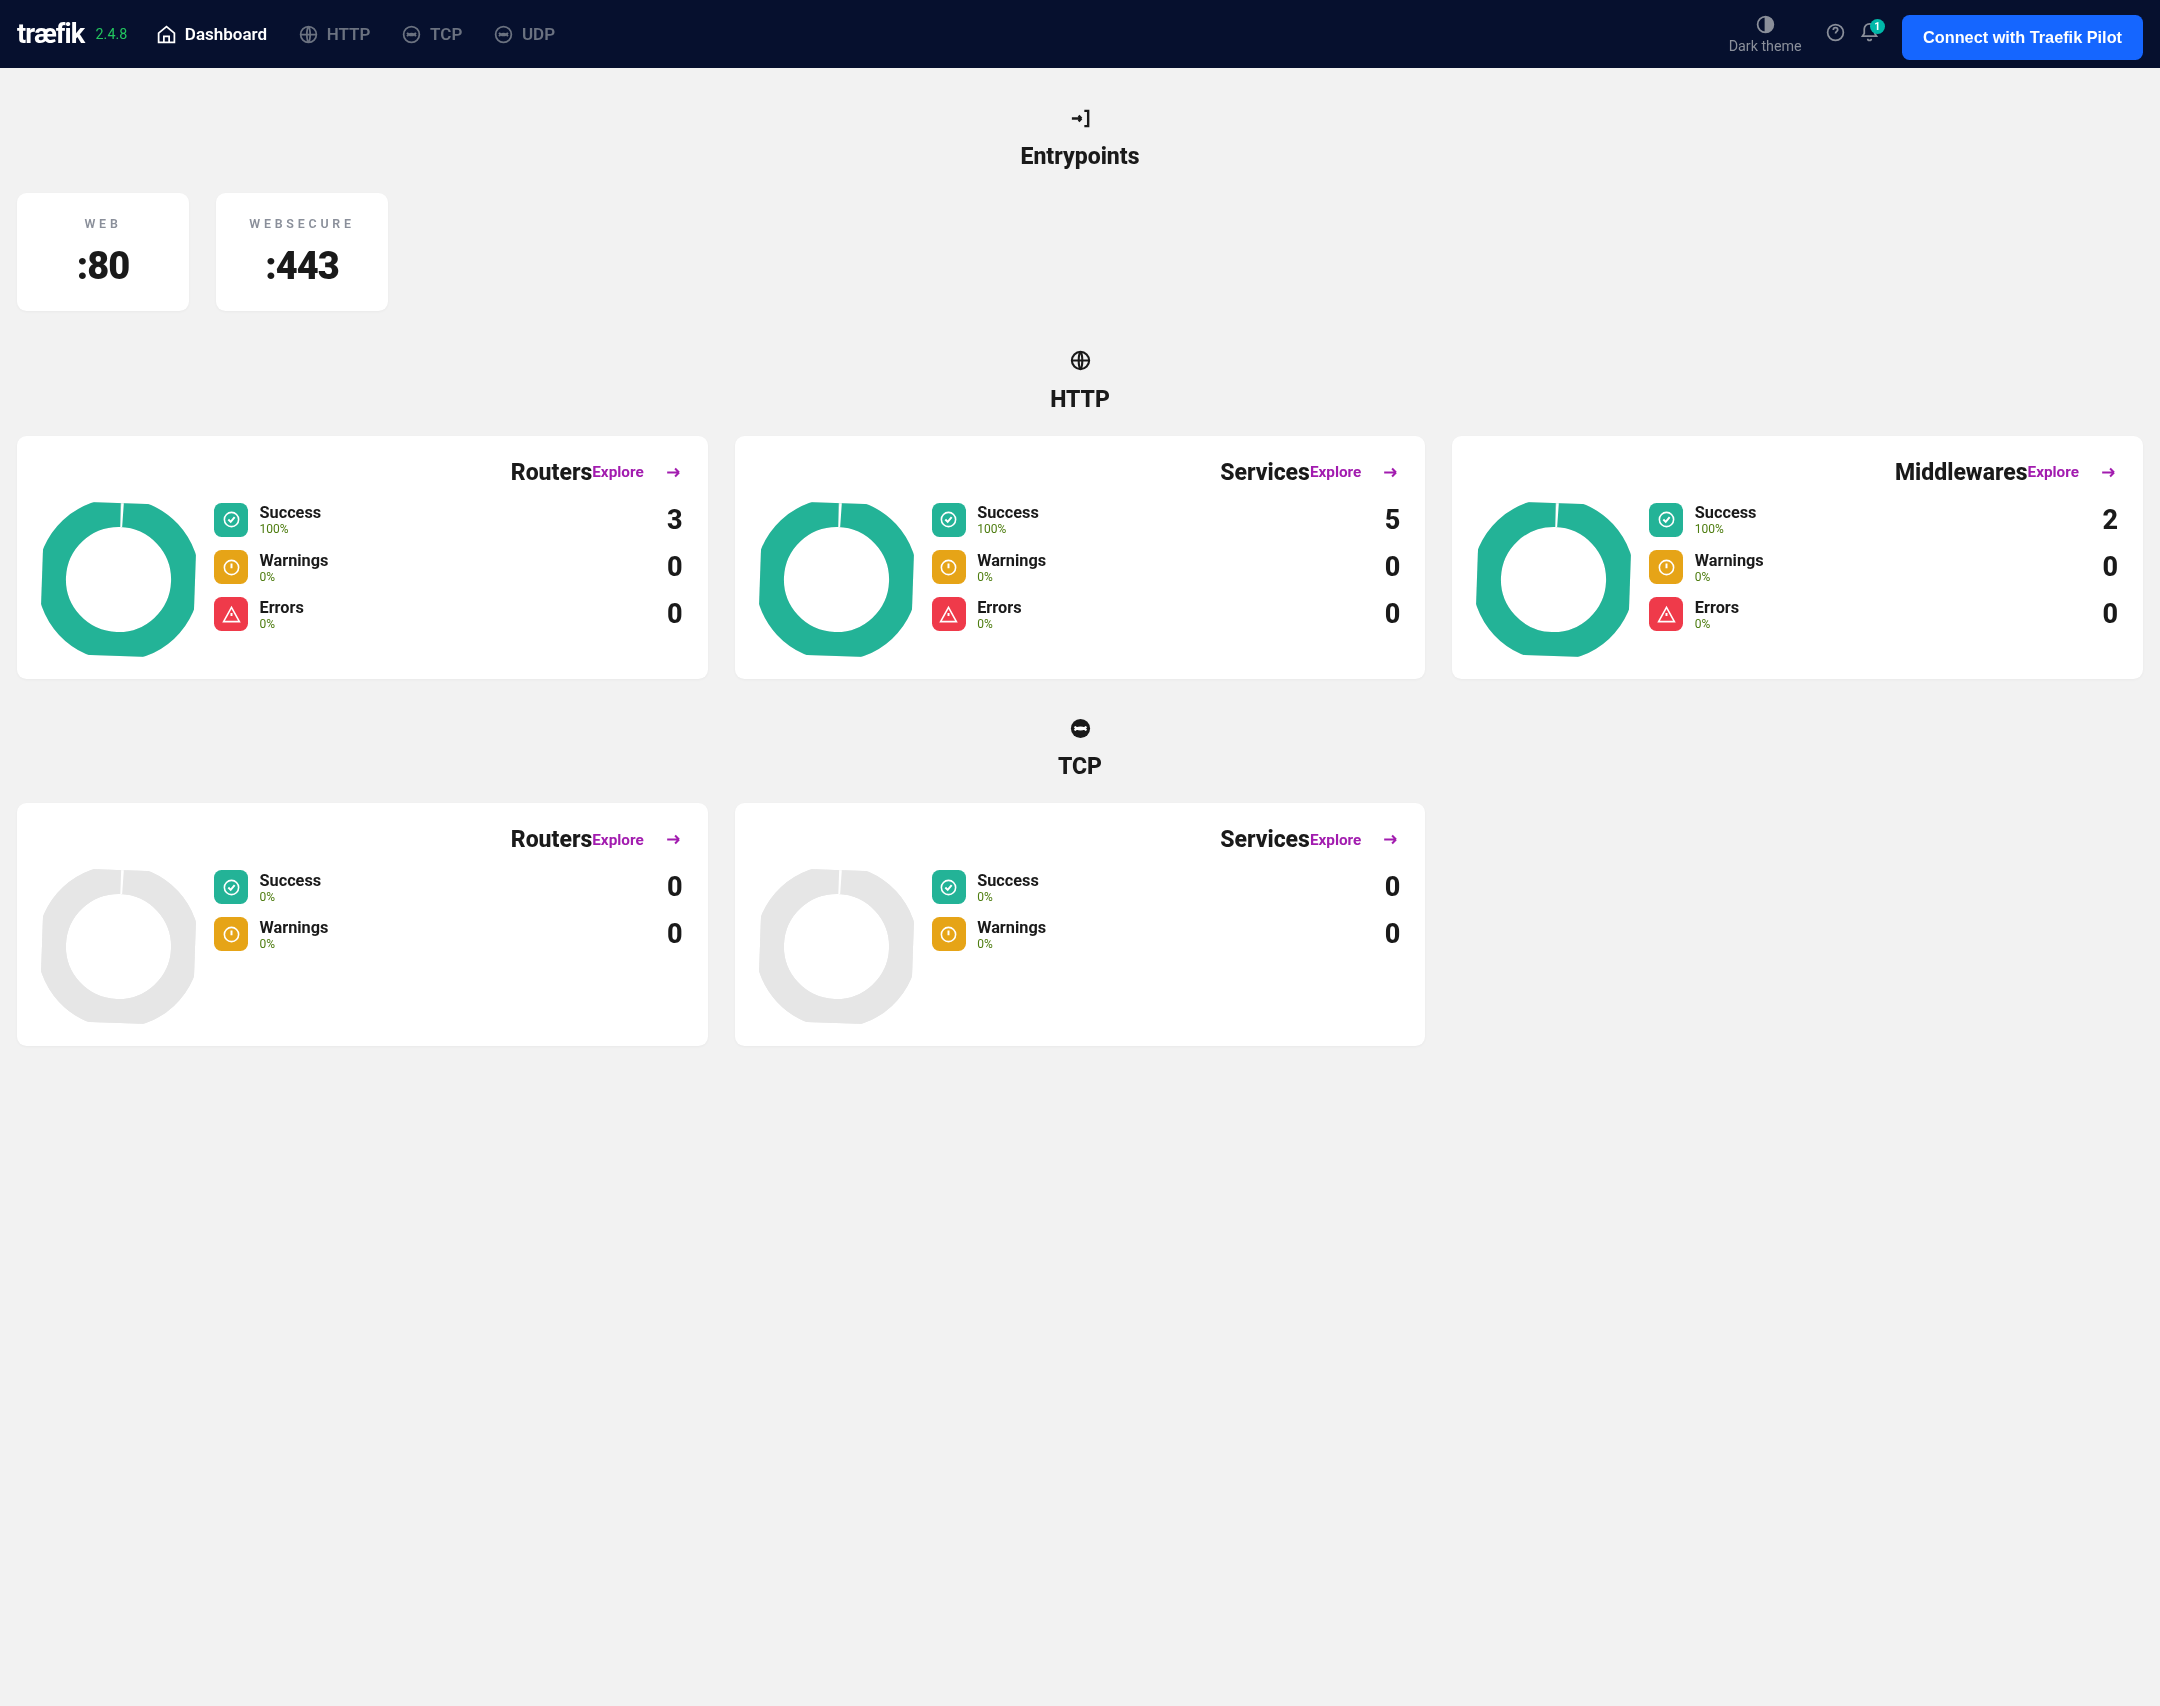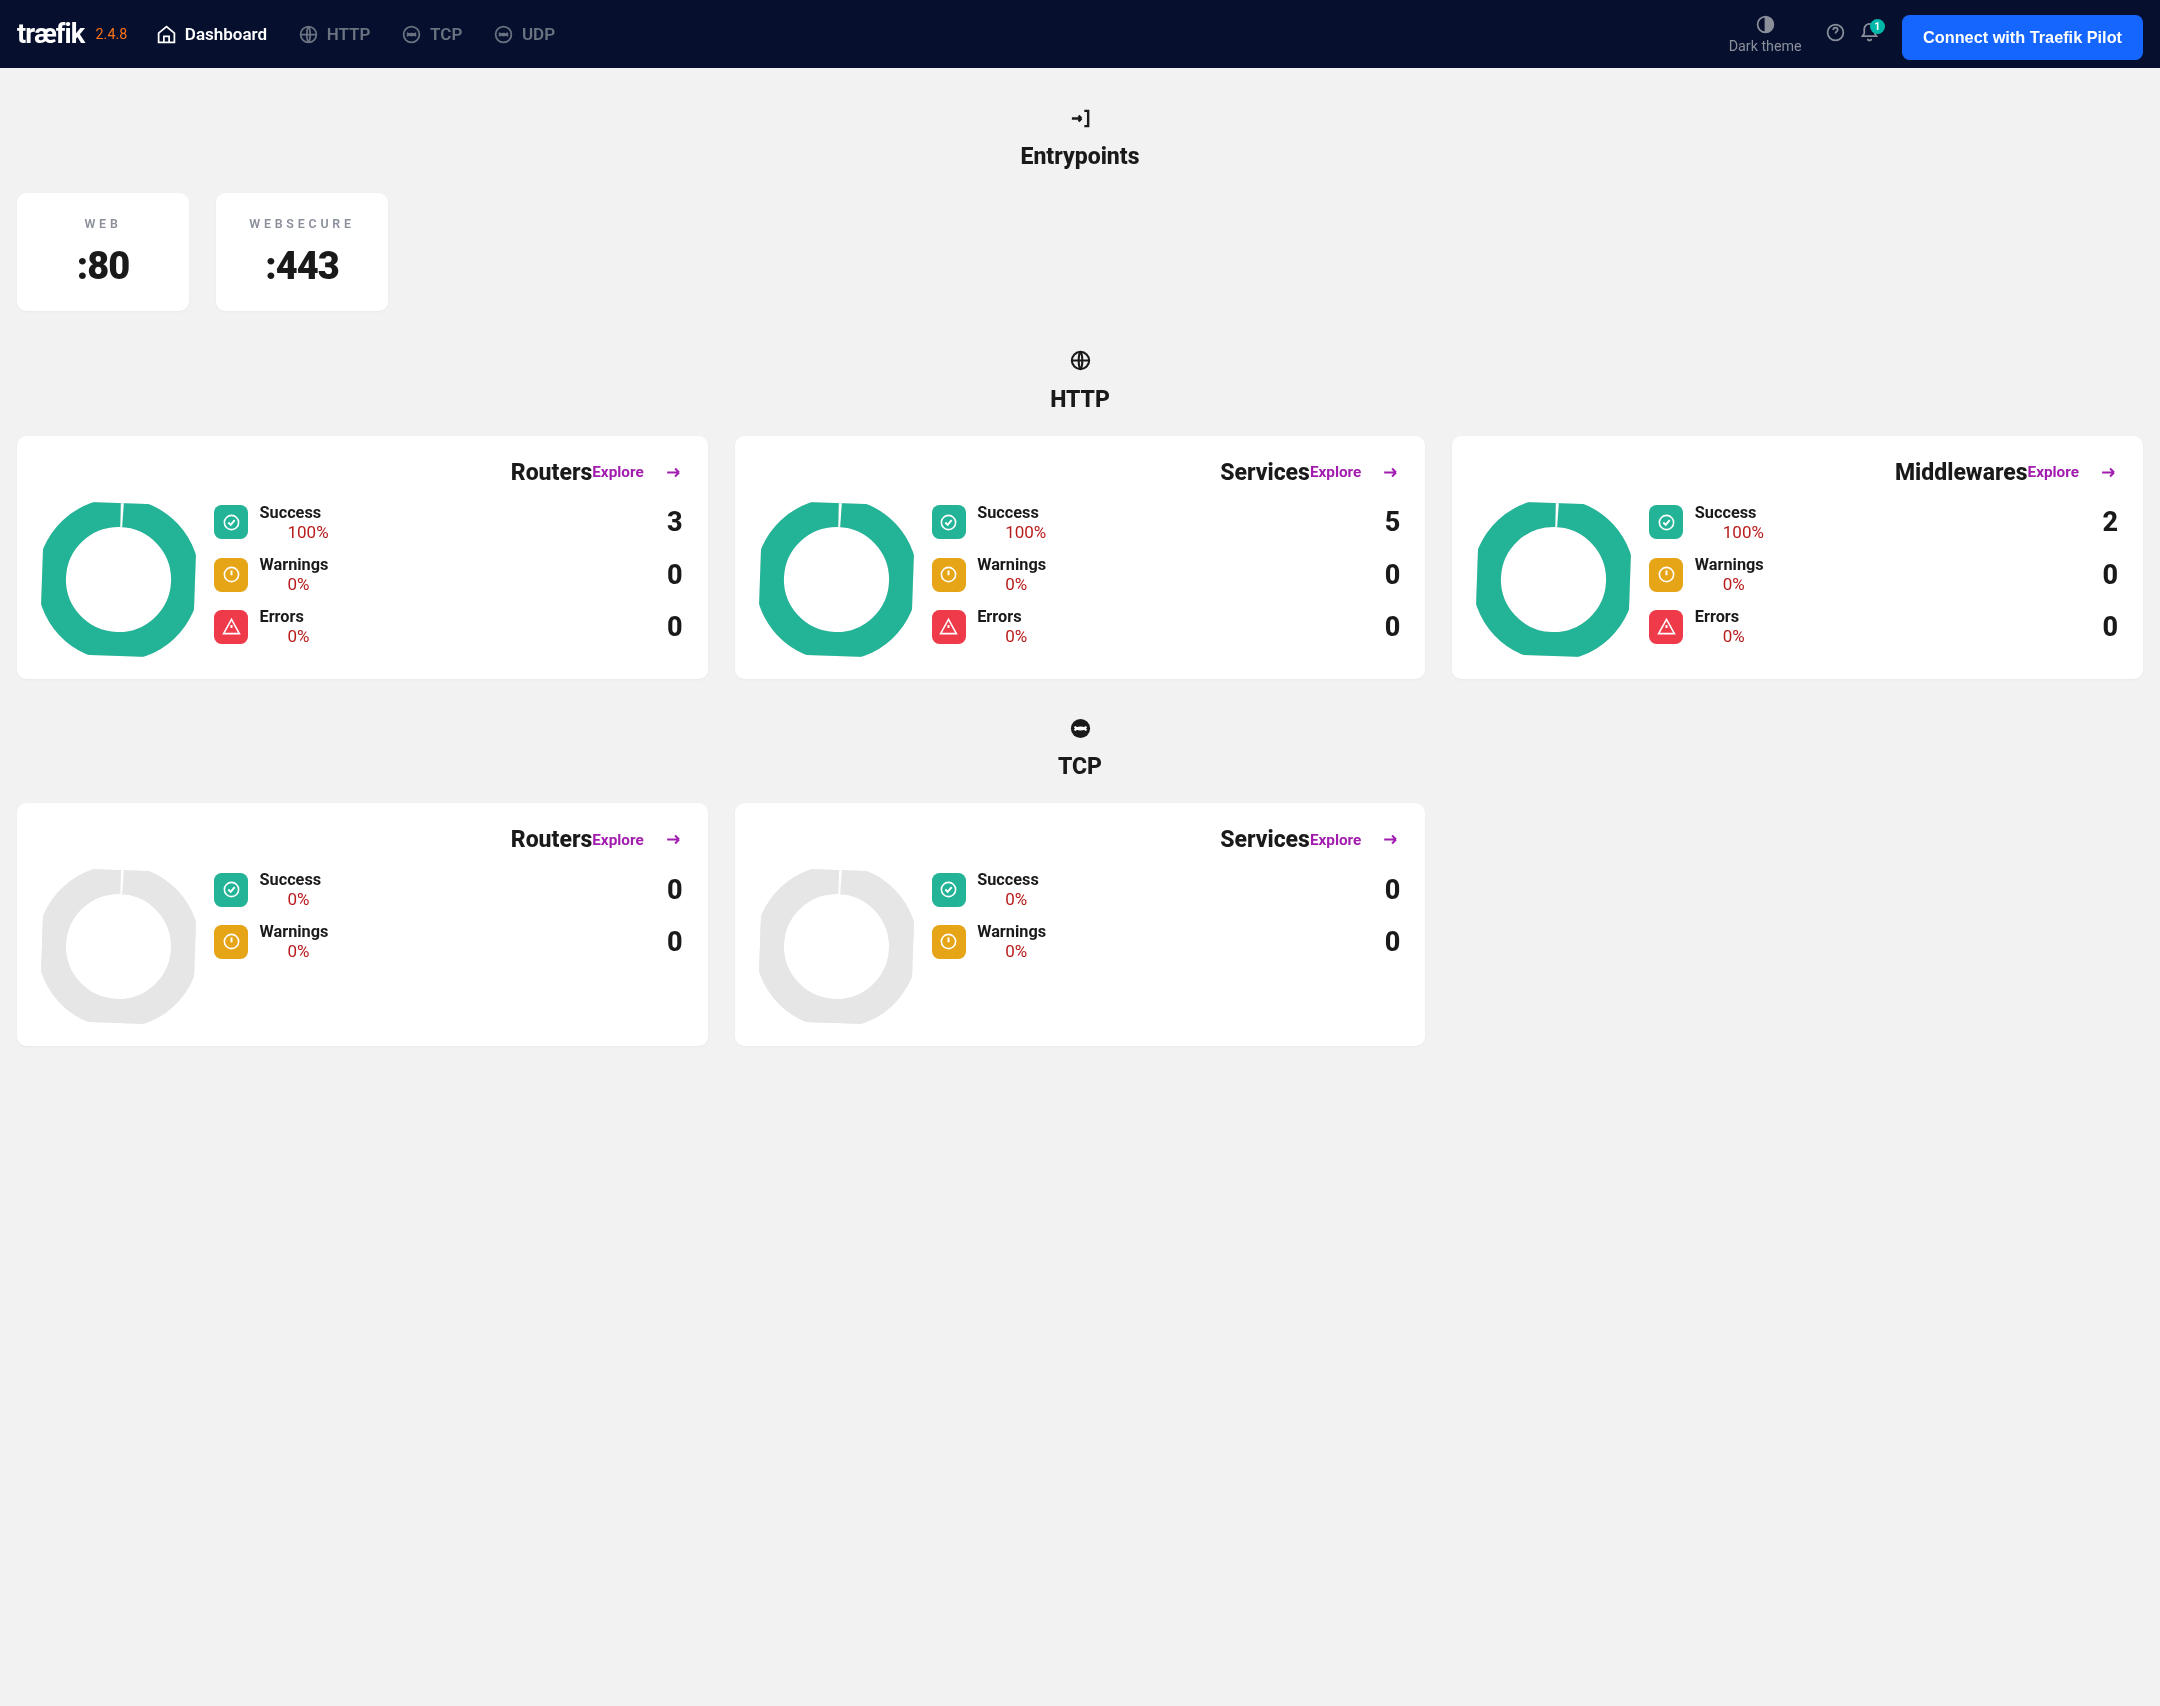--- a/index.html
+++ b/index.html
@@ -17,21 +17,21 @@
   height: 68px;
 }
 .logo {
   font-size: 27px;
   font-weight: 700;
   letter-spacing: -1px;
   color: #fff;
   margin-right: 11.5px;
 }
 .version {
-  color: #f97316;
+  color: #22c55e;
   font-size: 14.3px;
   margin-right: 29px;
 }
 .nav {
   display: flex;
   align-items: center;
   gap: 31px;
 }
 .nav-item {
   display: flex;
@@ -129,21 +129,21 @@
   width:34px; height:34px; border-radius:7.6px;
   display:flex; align-items:center; justify-content:center;
   flex-shrink:0;
 }
 .stat-row-icon svg { width:19px; height:19px; stroke:#fff; fill:#fff; }
 .ic-success { background:#23b397; }
 .ic-warn { background:#e6a417; }
 .ic-error { background:#ef3a4a; }
 .stat-row-text { flex:1; }
 .stat-row-label { font-size:16.3px; font-weight:700; }
-.stat-row-pct { font-size:17px; color:#b91c1c;margin-left:28px; }
+.stat-row-pct { font-size:12px; color:#4d7c0f; }
 .stat-row-count { font-size:27px; font-weight:800; min-width:27px; text-align:right; }
 </style>
 </head>
 <body>
 
 <div class="topbar">
   <span class="logo">træfik</span>
   <span class="version">2.4.8</span>
 
   <div class="nav">

